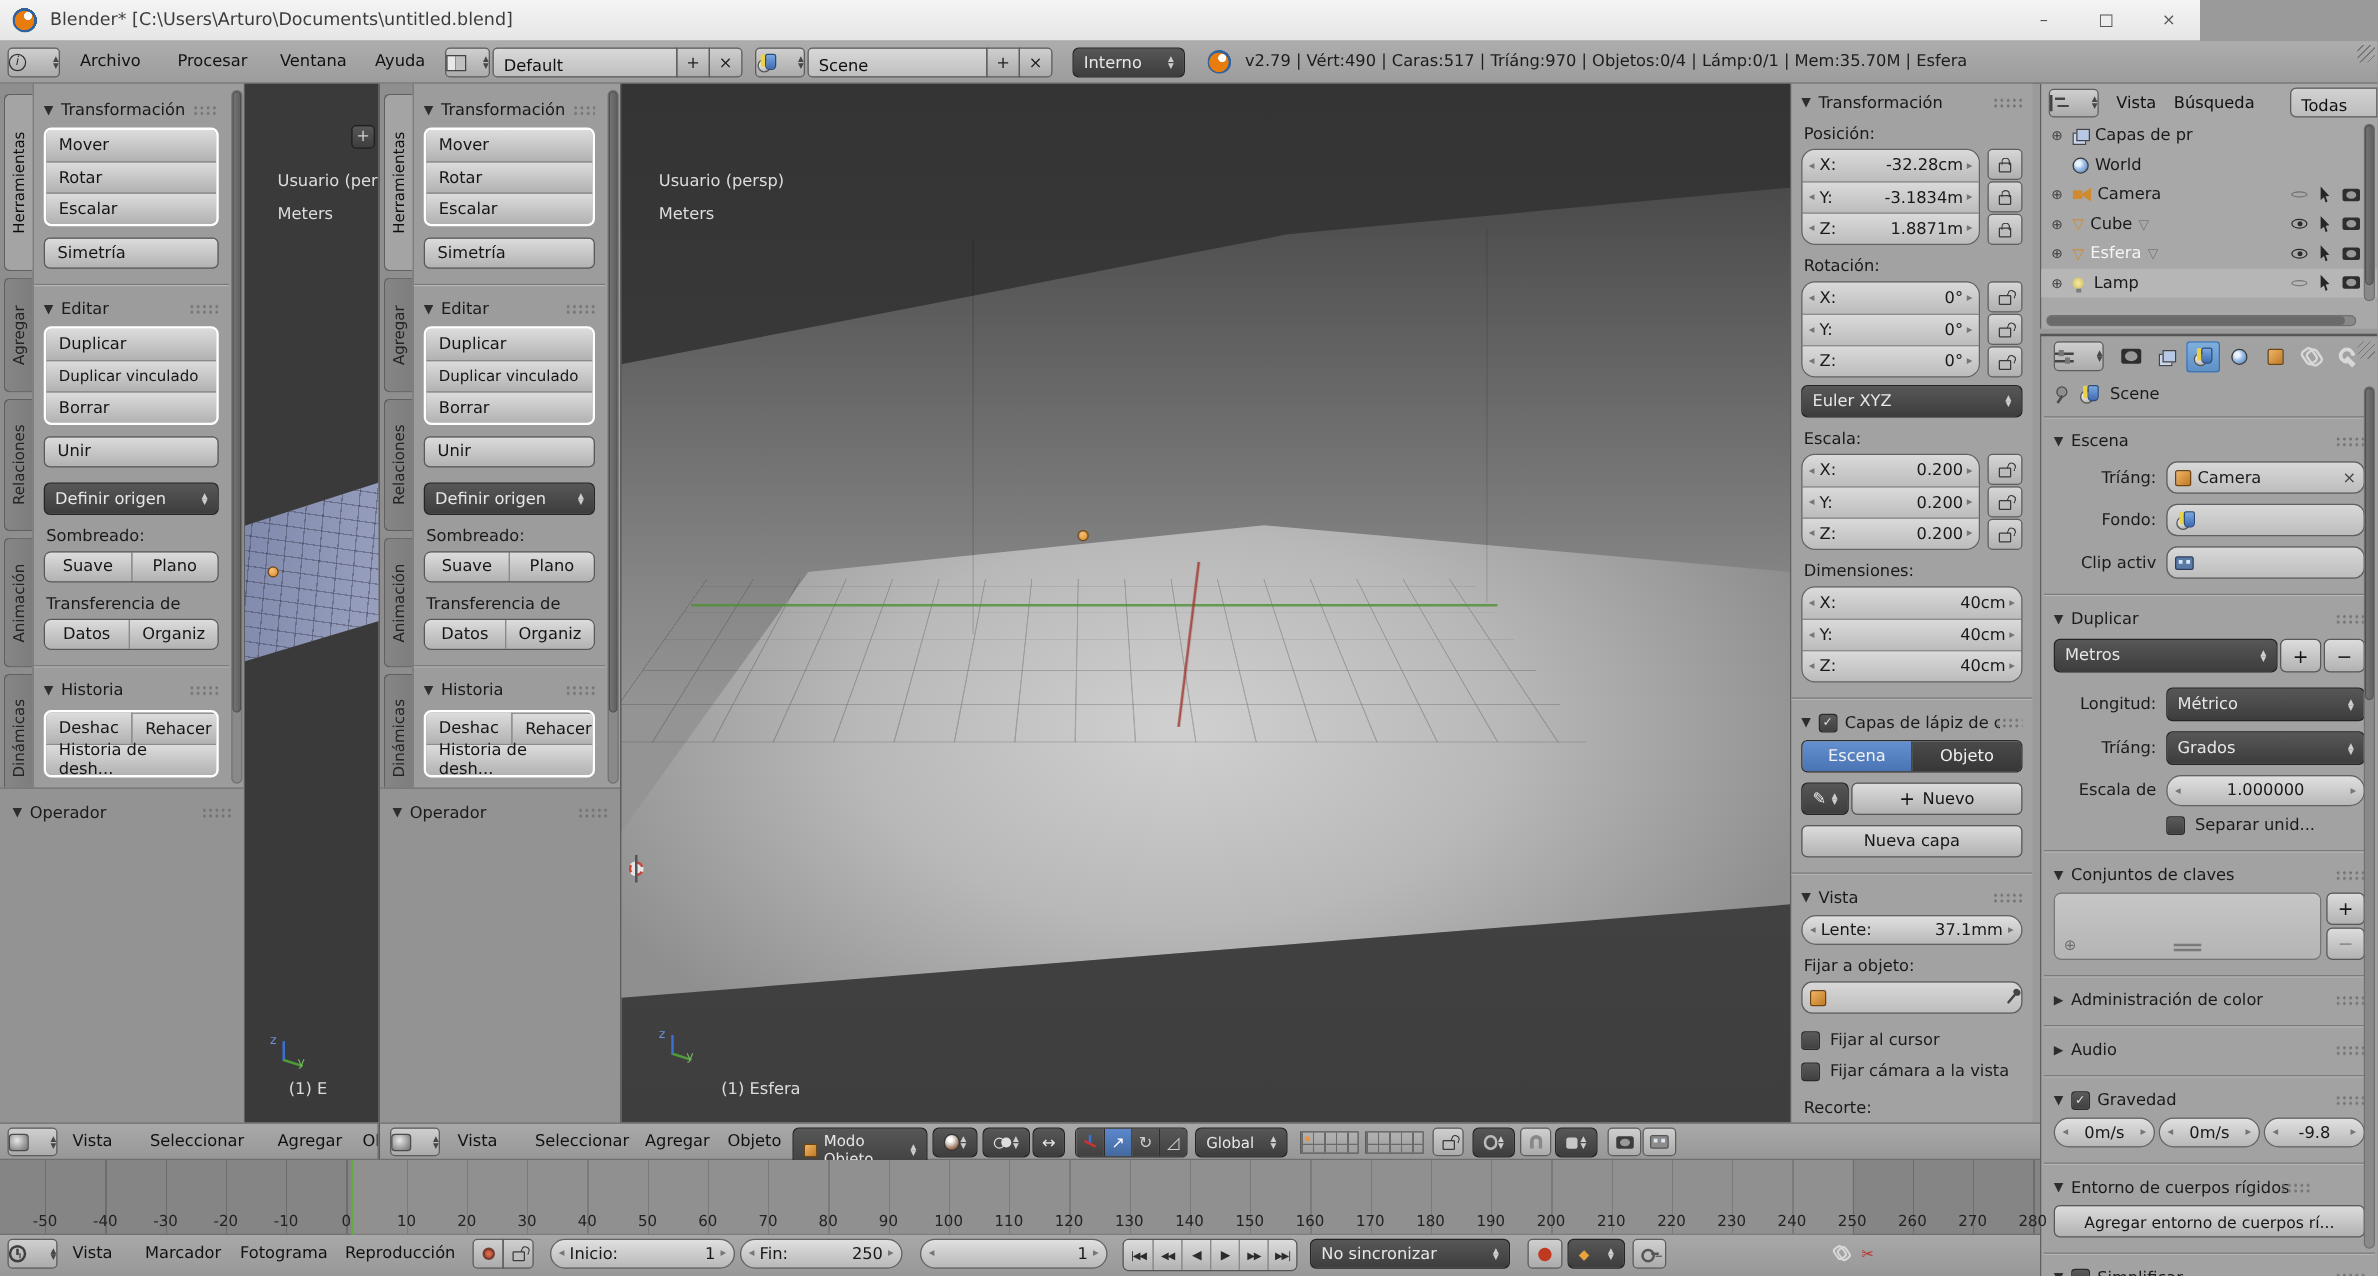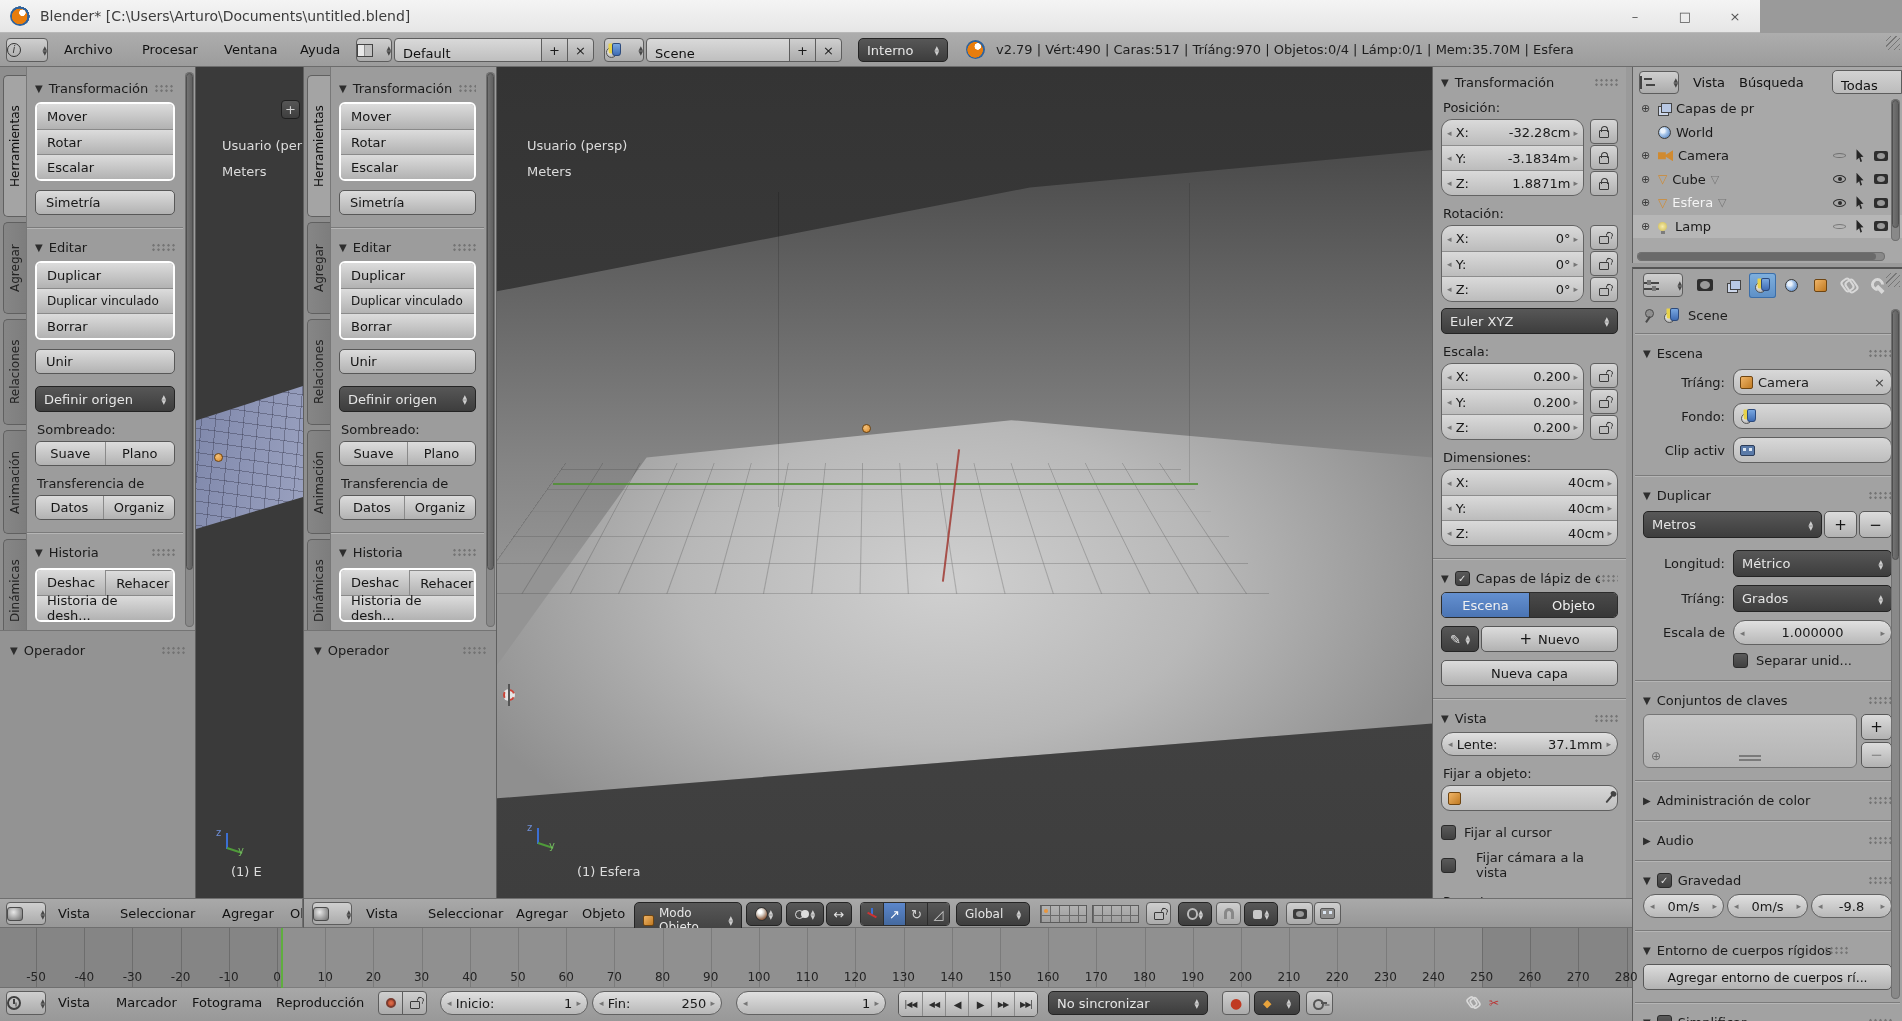--- a/index.html
+++ b/index.html
@@ -534,21 +534,21 @@
   <div class="pill" style="height:24px"><span class="arrL">◂</span>&nbsp;<span>Lente:</span><span style="margin-left:auto">37.1mm</span>&nbsp;<span class="arrR">▸</span></div>
   <div class="slabel">Fijar a objeto:</div>
   <div class="pfield">
       <span class="i-cubeS"></span>
       <span class="i-dropper" style="margin-left:auto"></span>
     </div>
   <div class="flex" style="gap:8px;margin-top:14px">
       <span class="cbx"></span>
       <span>Fijar al cursor</span>
     </div>
-  <div class="flex" style="gap:20px;margin-top:10px">
+  <div class="flex" style="gap:8px;margin-top:10px">
       <span class="cbx"></span>
       <span>Fijar cámara a la vista</span>
     </div>
   <div class="slabel" style="margin-top:14px">Recorte:</div>
 
 </div>
 
 <div class="abs outliner">
   <div class="flex" style="height:30px;gap:14px;padding:0 6px">
     <div class="ibtn" style="position:static;width:40px;height:23px">

